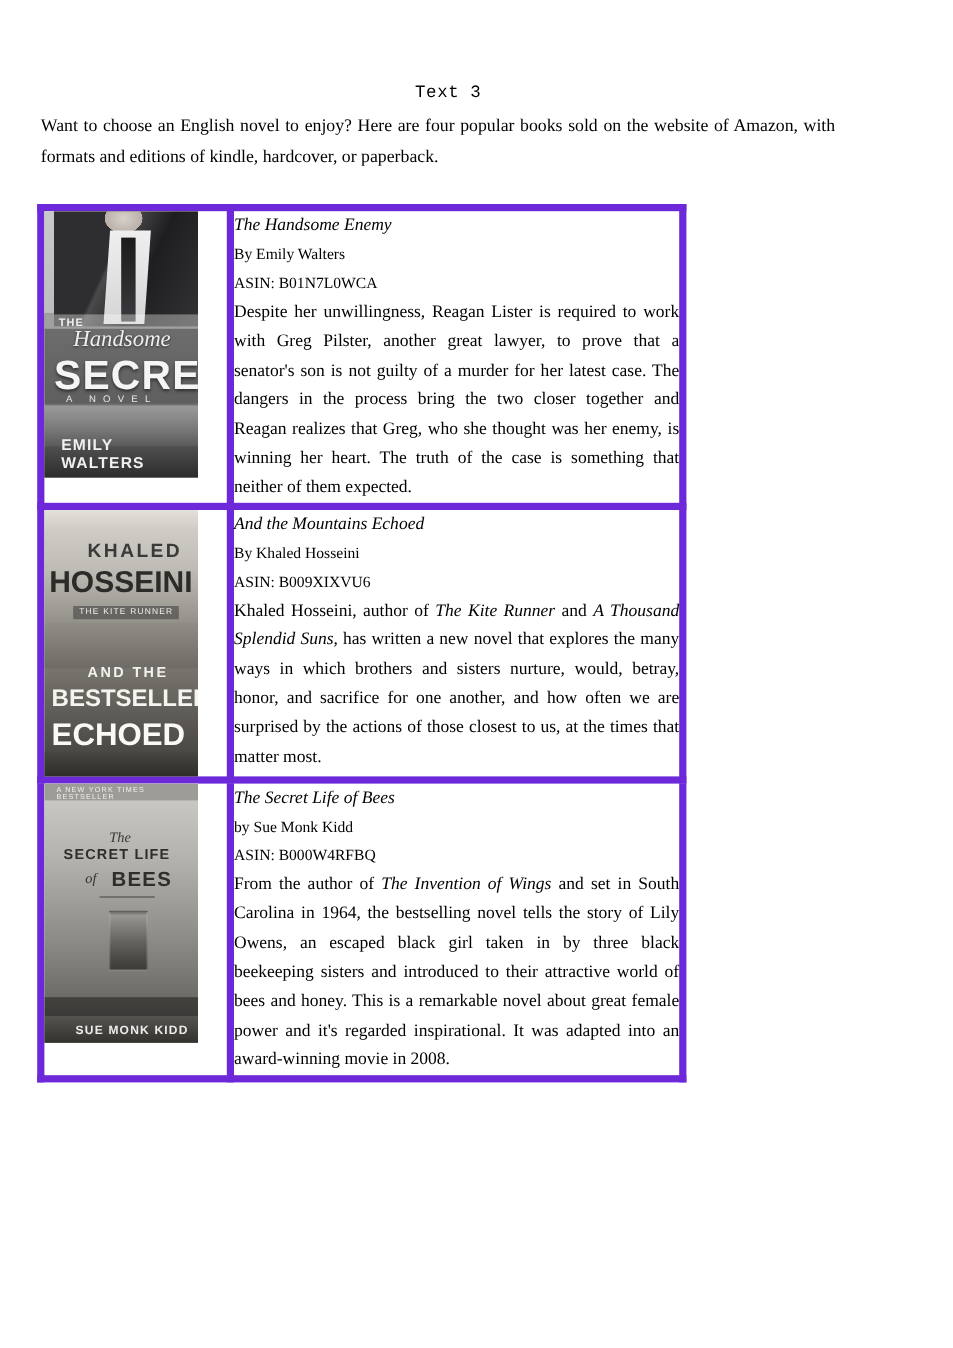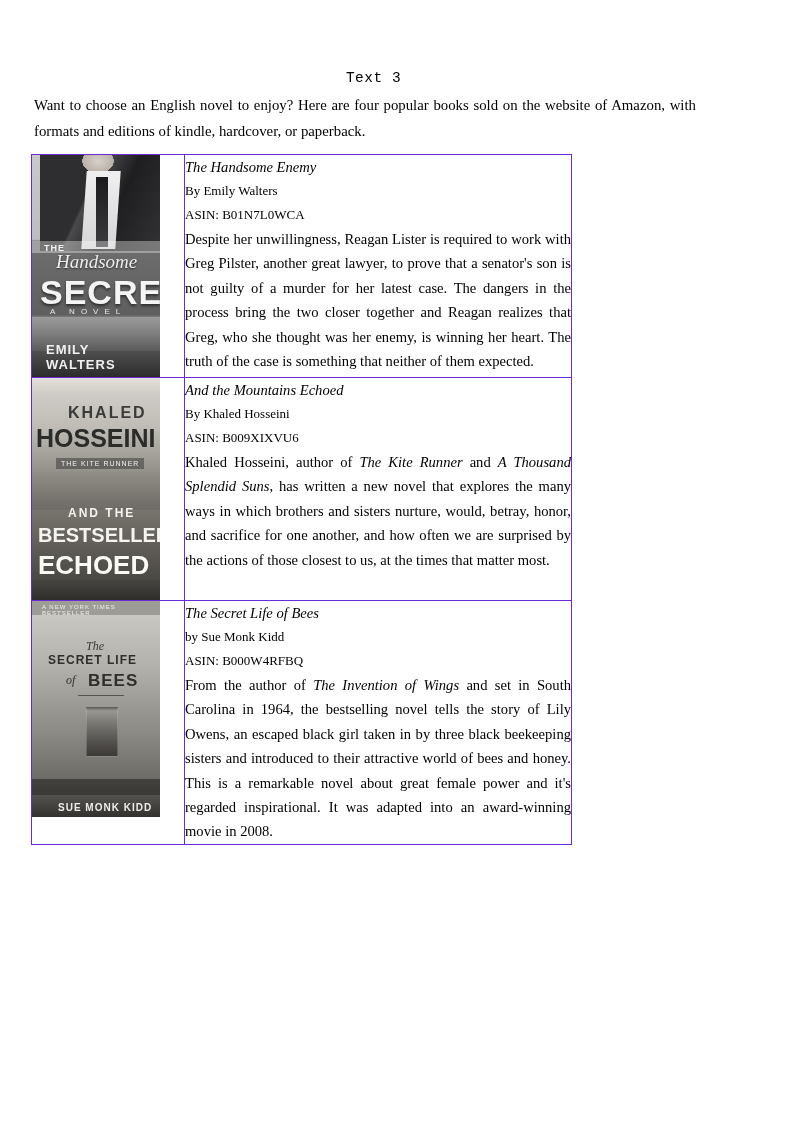--- a/index.html
+++ b/index.html
@@ -27,32 +27,32 @@
     font-size: 14.5px;
     text-align: center;
     letter-spacing: 0.5px;
     margin: 0 0 6px 0;
     padding-left: 20px;
   }
   .intro {
     font-size: 14.8px;
     line-height: 26px;
     text-align: justify;
-    margin: 0 0 10px 0;
+    margin: 0 0 26px 0;
     padding-left: 3px;
   }
 
   table.books {
     border-collapse: collapse;
     width: 541px;
     margin-left: 0px;
     table-layout: fixed;
   }
   table.books td {
-    border: 1px solid #6d28d9;
+    border: 6px solid #6d28d9;
     vertical-align: top;
     padding: 0;
   }
   td.cover-cell {
     width: 152px;
     padding: 6px 6px 6px 7px;
     background: #ffffff;
   }
   td.text-cell {
     padding: 9px 12px 10px 9px;

